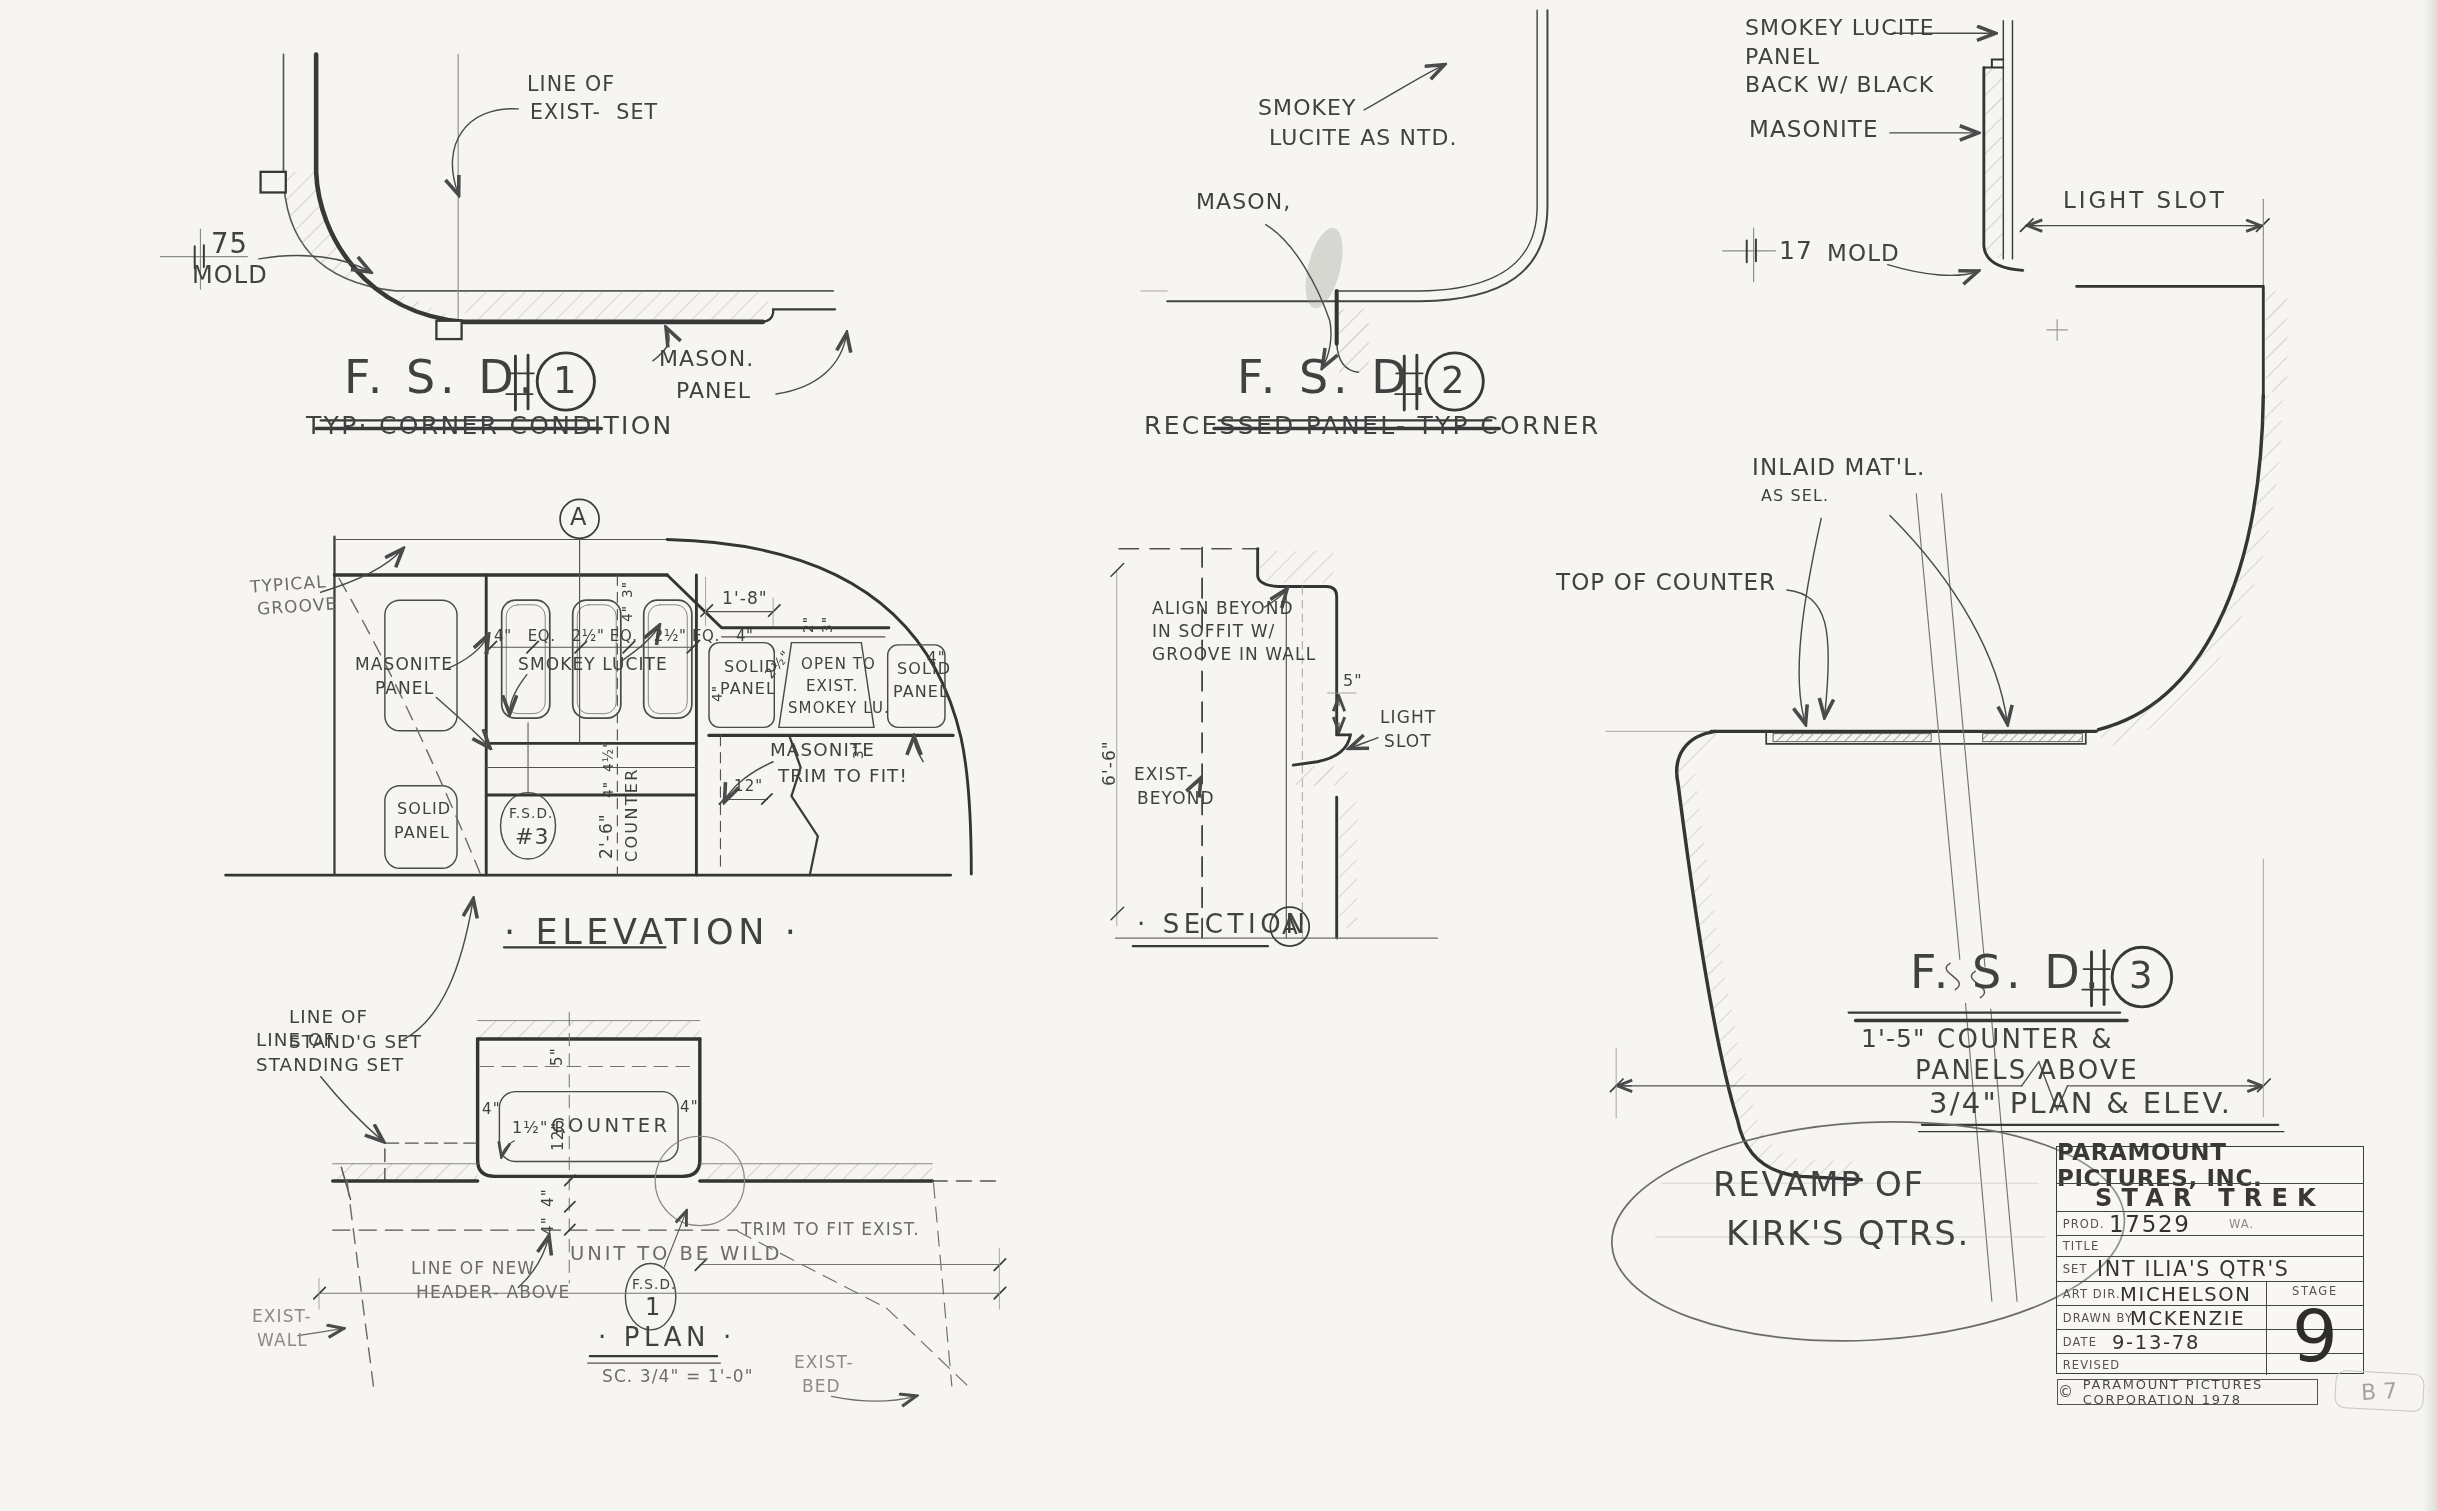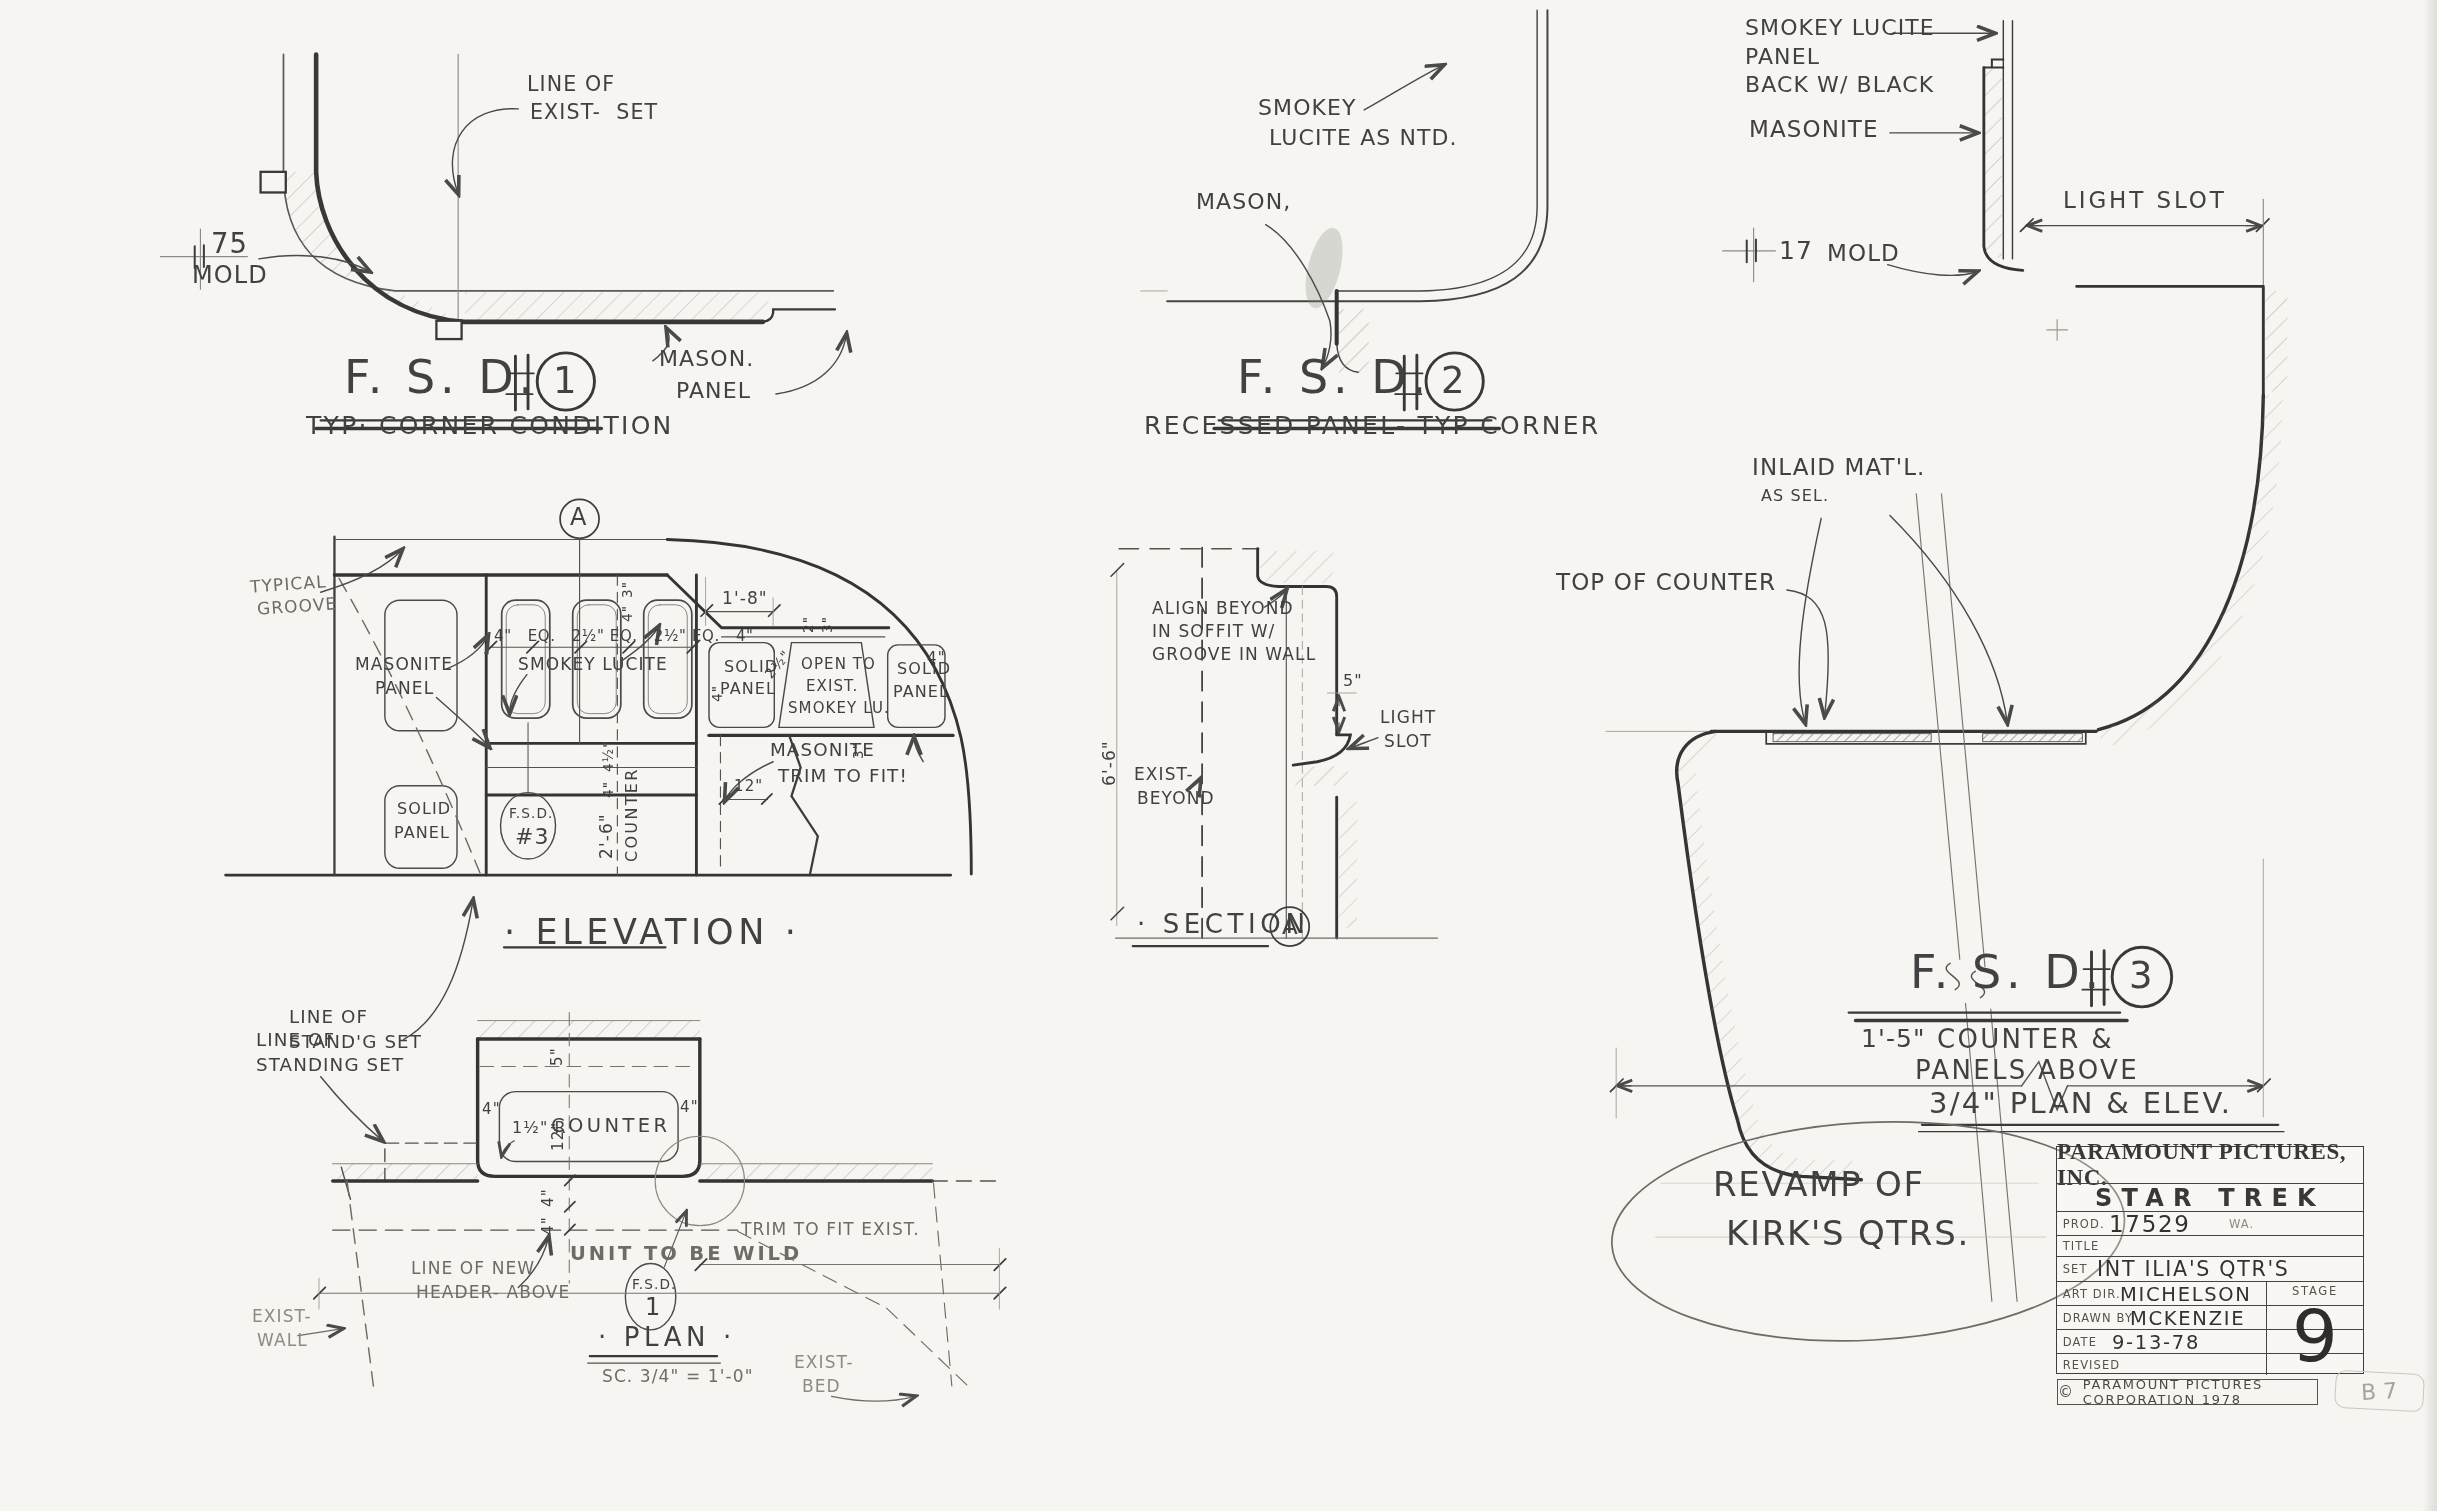--- a/index.html
+++ b/index.html
@@ -352,29 +352,29 @@
 <div class="lbl rot" style="left:541px;top:1235px;font-size:15px;">4"</div>
 <div class="lbl pencil" style="left:411px;top:1260px;font-size:17px;">LINE OF NEW</div>
 <div class="lbl pencil" style="left:416px;top:1284px;font-size:17px;">HEADER- ABOVE</div>
 <div class="lbl faint" style="left:252px;top:1308px;font-size:17px;">EXIST-</div>
 <div class="lbl faint" style="left:257px;top:1332px;font-size:17px;">WALL</div>
 <div class="lbl" style="left:632px;top:1277px;font-size:13.7px;">F.S.D.</div>
 <div class="lbl" style="left:645px;top:1295px;font-size:24px;">1</div>
 <div class="lbl faint" style="left:794px;top:1354px;font-size:17px;">EXIST-</div>
 <div class="lbl faint" style="left:802px;top:1378px;font-size:17px;">BED</div>
 <div class="lbl pencil" style="left:741px;top:1221px;font-size:17px;">TRIM TO FIT EXIST.</div>
-<div class="lbl pencil" style="left:570px;top:1244px;font-size:19.5px;letter-spacing:2.9px;font-weight:bold;">UNIT TO BE WILD</div>
+<div class="lbl pencil" style="left:570px;top:1244px;font-size:19.5px;letter-spacing:2.9px;">UNIT TO BE WILD</div>
 <div class="lbl big-title" style="left:598px;top:1324px;font-size:26px;">· PLAN ·</div>
 <div class="lbl pencil" style="left:602px;top:1368px;font-size:17px;">SC. 3/4" = 1'-0"</div>
 
 <div class="lbl" style="left:1713px;top:1167px;font-size:34px;letter-spacing:1.7px;">REVAMP OF</div>
 <div class="lbl" style="left:1702px;top:1216px;font-size:34px;letter-spacing:1.7px;margin-left:24px;">KIRK'S QTRS.</div>
 
 <div class="tb">
-  <div style="position:absolute;left:0;top:0;width:100%;height:36px;display:flex;align-items:center;justify-content:center;font-family:Liberation Serif, serif;">
+  <div style="position:absolute;left:0;top:0;width:100%;height:36px;display:flex;align-items:center;justify-content:center;">
     <span style="font-size:23px;font-weight:bold;letter-spacing:0.6px;color:#3a3834;">PARAMOUNT PICTURES, INC.</span>
   </div>
   <div class="tb-row" style="top:36px;height:29px;display:flex;align-items:center;justify-content:center;">
     <span style="font-size:24px;font-weight:bold;letter-spacing:9.2px;color:#3a3834;">STAR TREK</span>
   </div>
   <div class="tb-row" style="top:64px;height:24px;">
     <span class="tb-label">PROD.</span>
     <span class="tb-val" style="left:52px;font-size:23px;">17529</span>
     <span class="tb-label" style="left:172px;color:#8d8b84;">WA.</span>
   </div>

